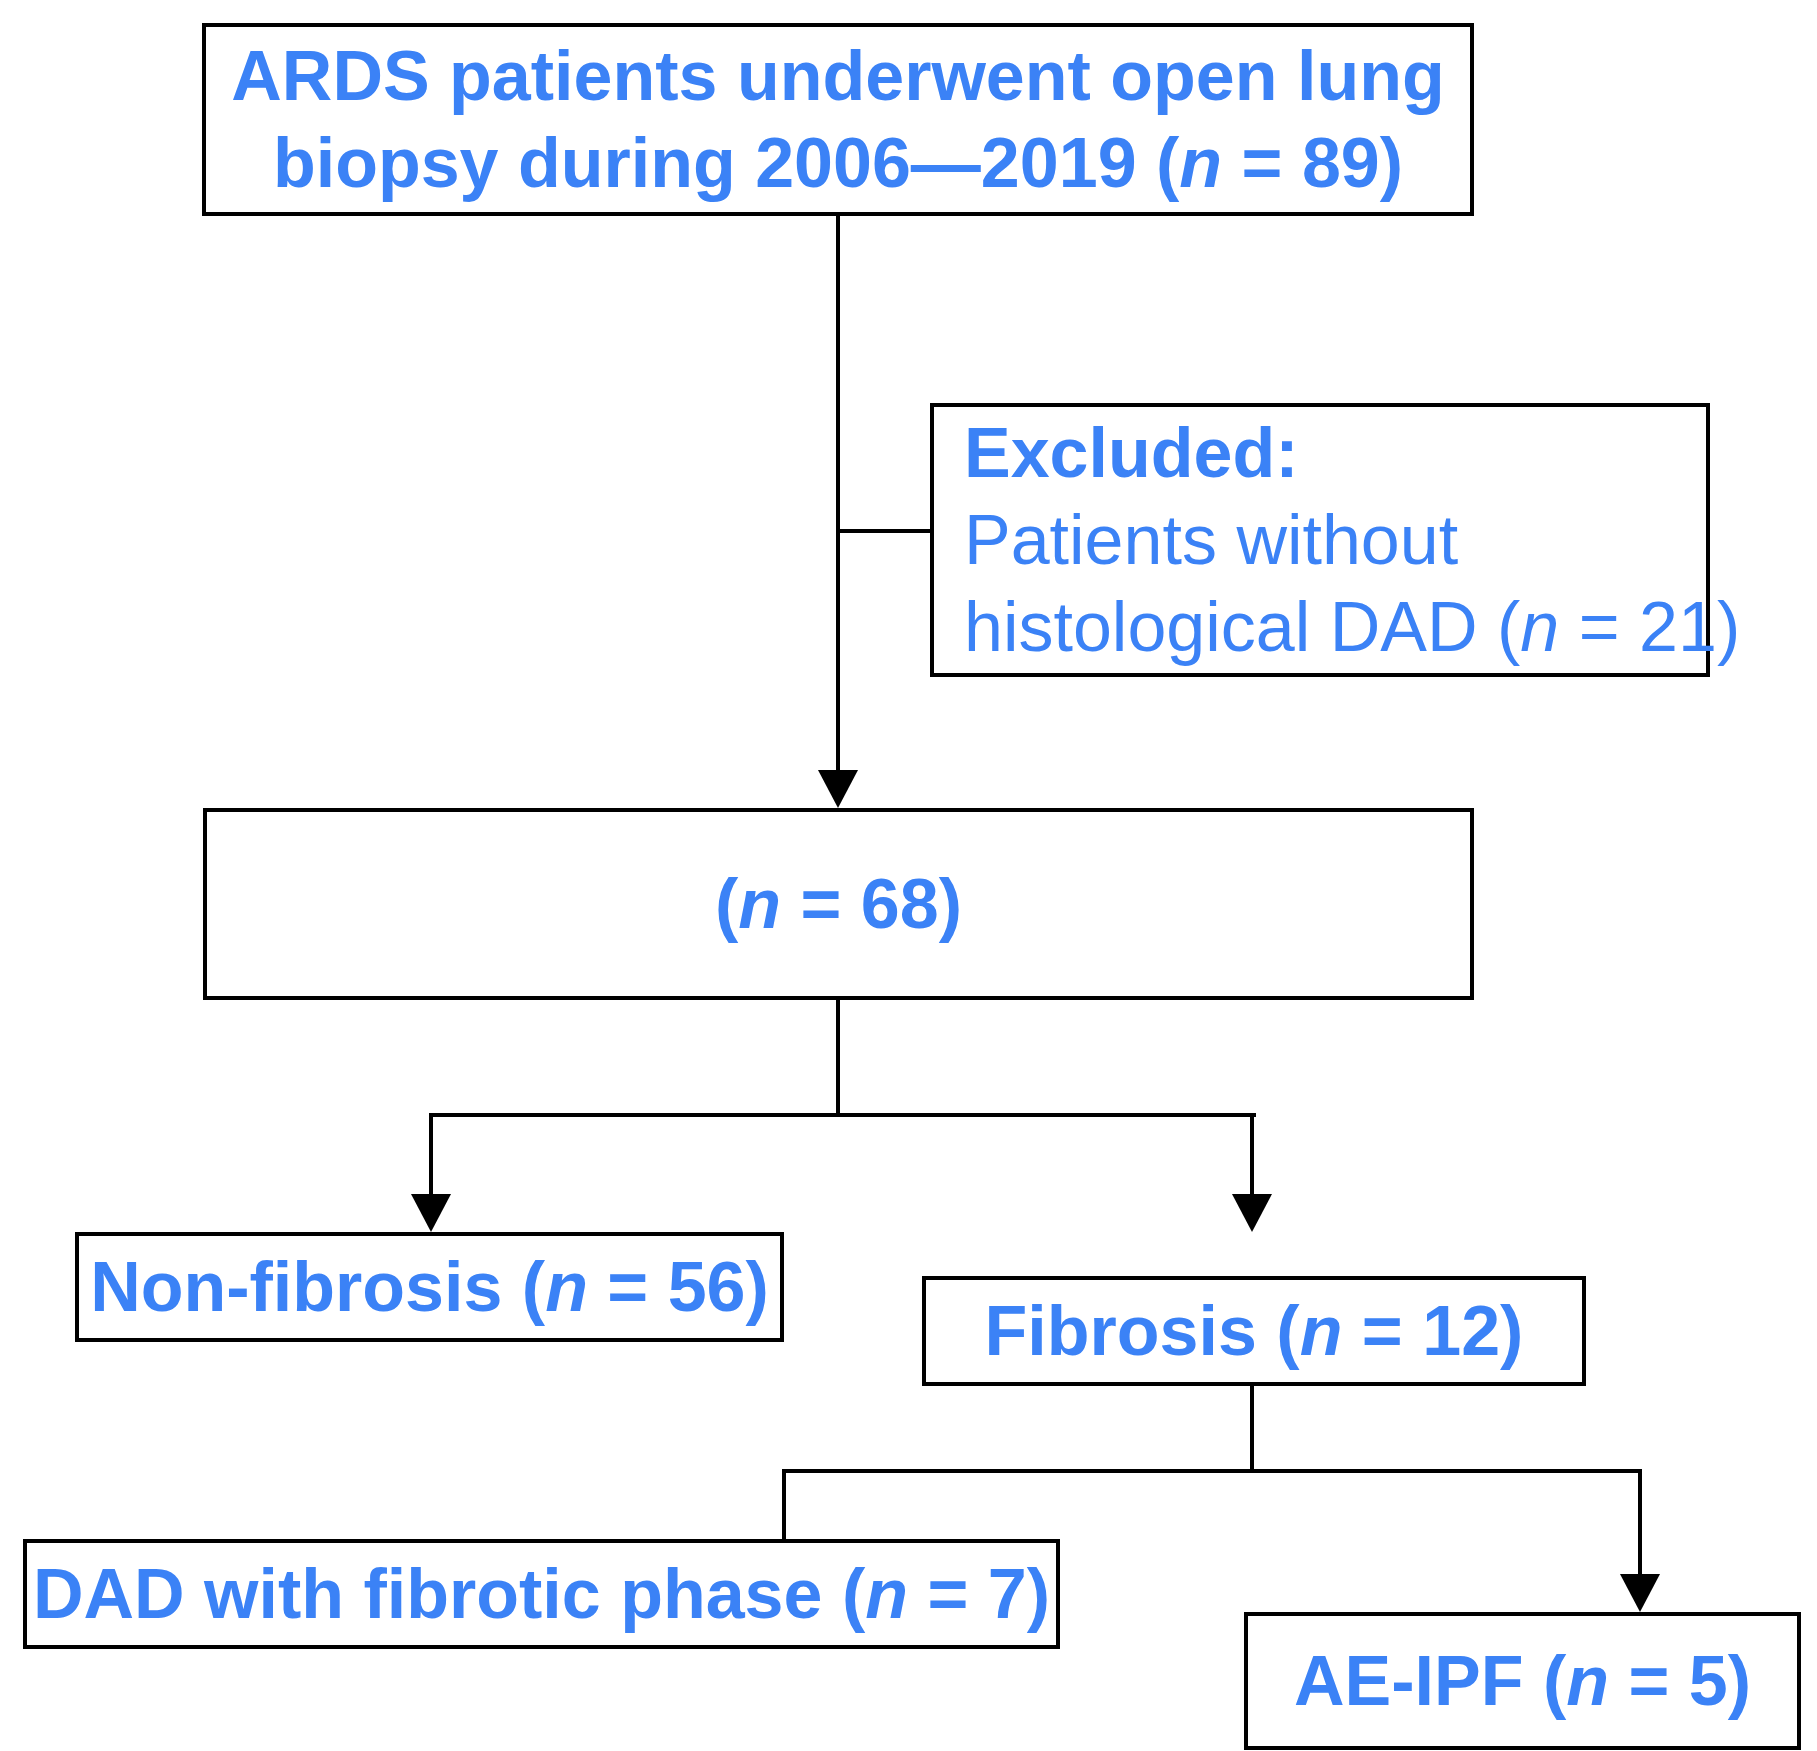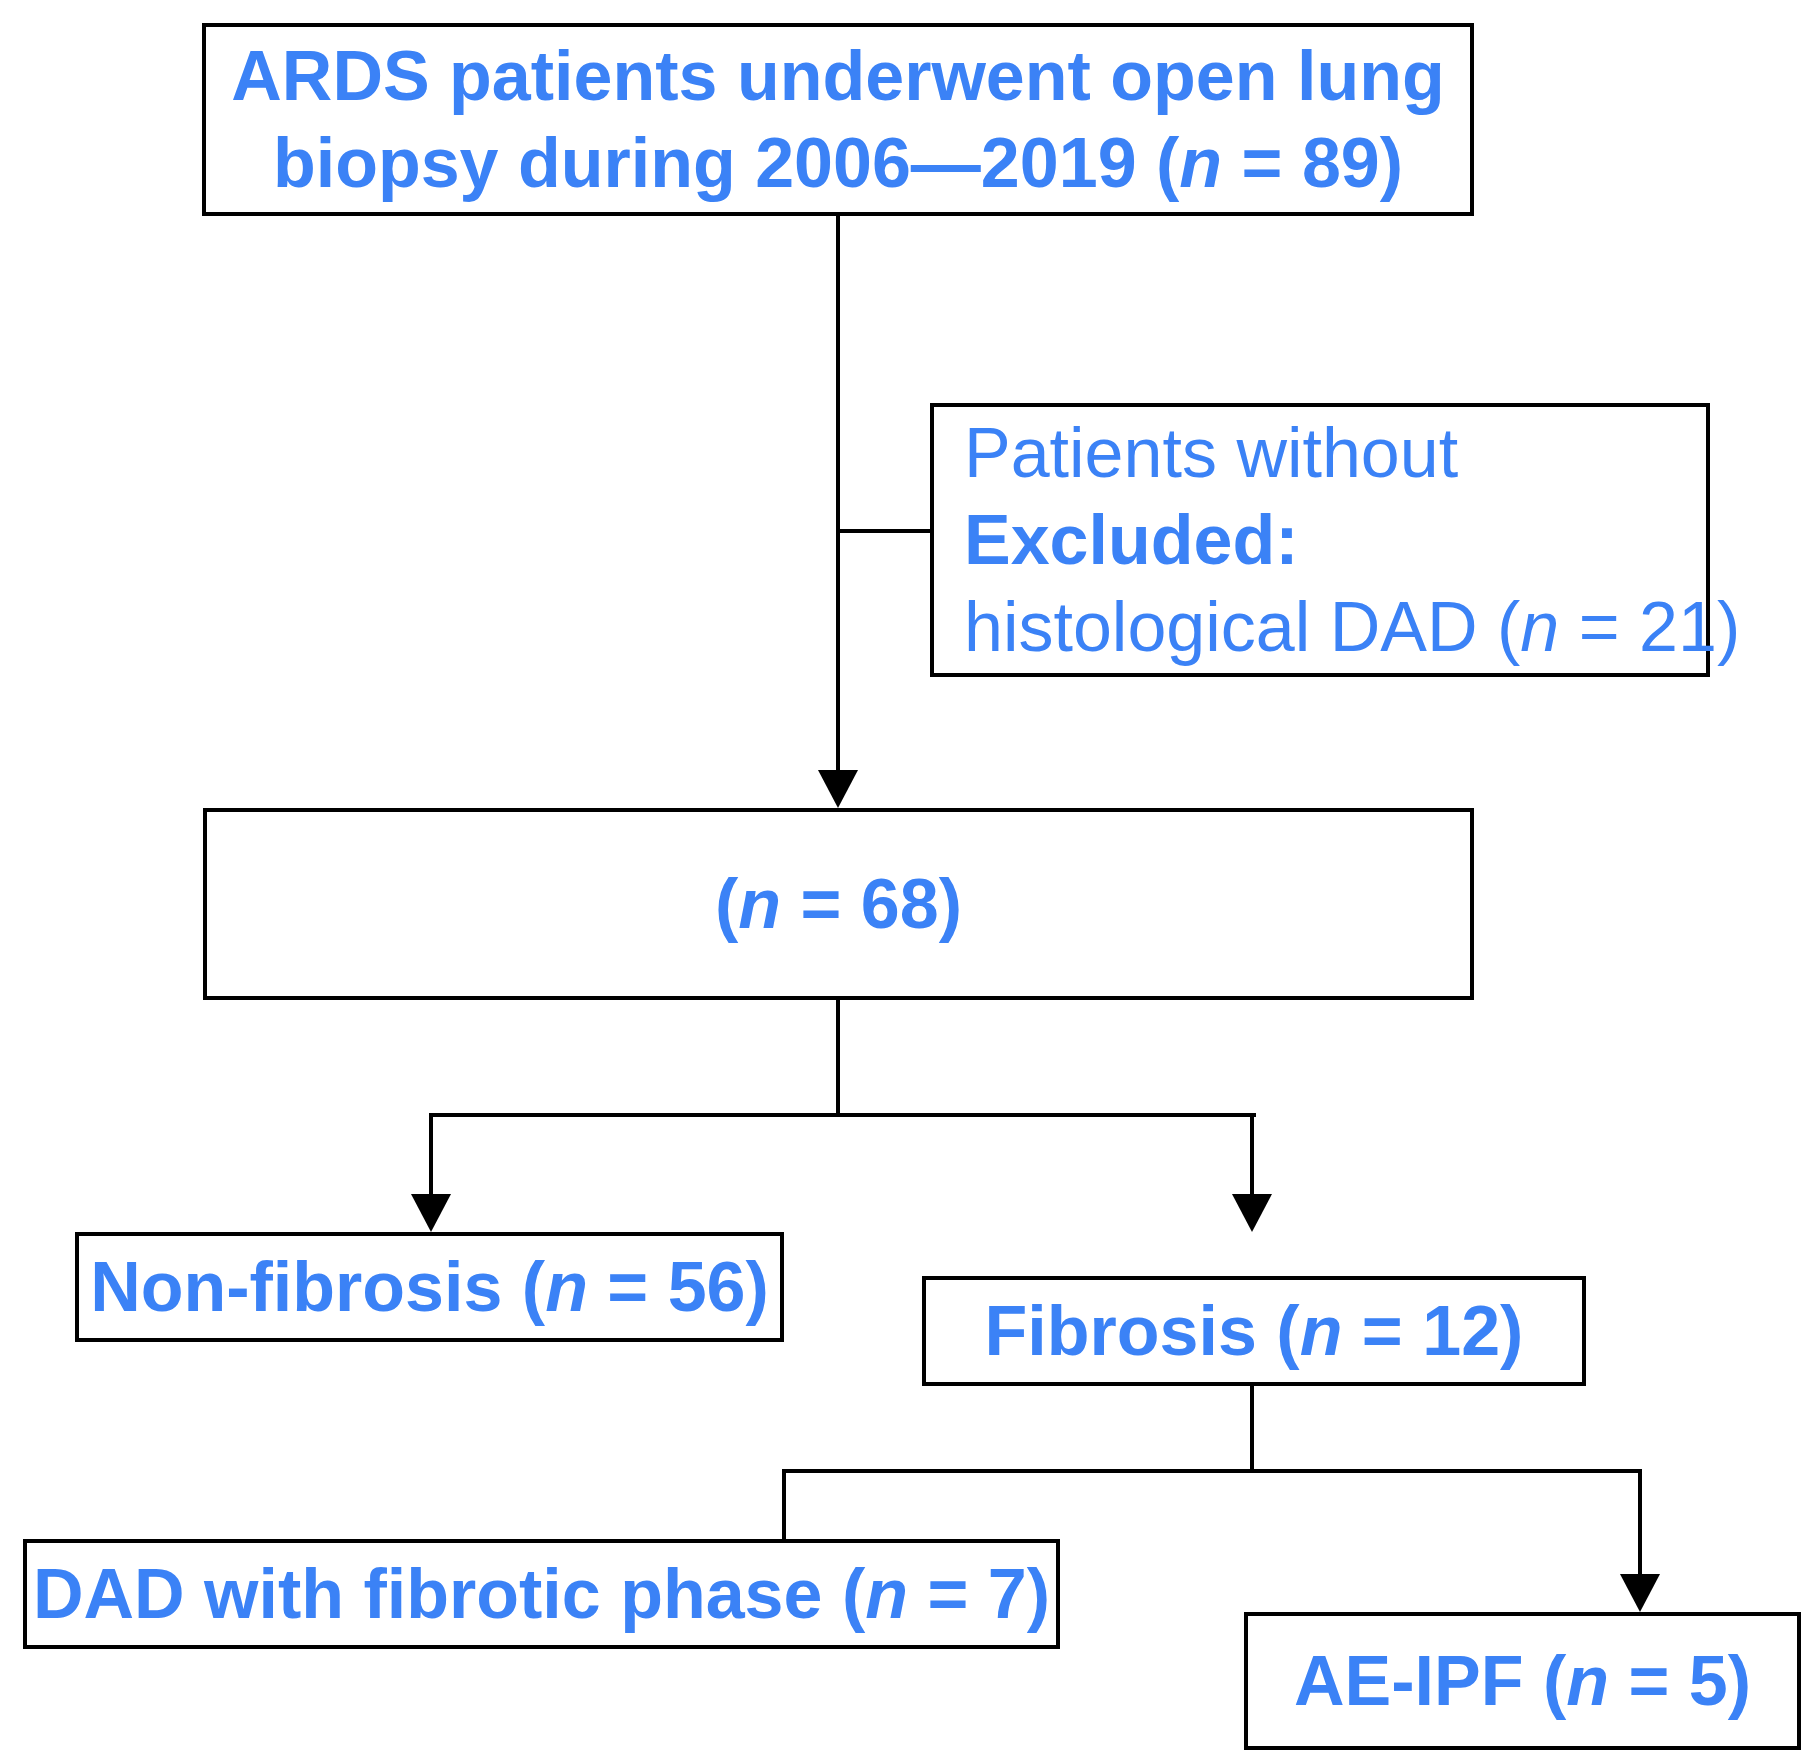--- a/index.html
+++ b/index.html
@@ -100,22 +100,22 @@
   <div class="arrowhead" id="arrow-into-dadfib"></div>
   <div class="conn" id="conn-br-down"></div>
   <div class="arrowhead" id="arrow-into-aeipf"></div>
 
   <div class="box" id="box-top">
     <div class="line"><span>ARDS patients underwent open lung</span></div>
     <div class="line"><span>biopsy during 2006—2019 (</span><i class="nvar">n</i><span> = 89)</span></div>
   </div>
 
   <div class="box left-align" id="box-excluded">
+    <div class="line"><span>Excluded:</span></div>
     <div class="line regular"><span>Patients without</span></div>
-    <div class="line"><span>Excluded:</span></div>
     <div class="line regular"><span>histological DAD (</span><i class="nvar">n</i><span> = 21)</span></div>
   </div>
 
   <div class="box" id="box-middle">
     <div class="line"><span>(</span><i class="nvar">n</i><span> = 68)</span></div>
   </div>
 
   <div class="box" id="box-nonfib">
     <div class="line"><span>Non-fibrosis (</span><i class="nvar">n</i><span> = 56)</span></div>
   </div>

